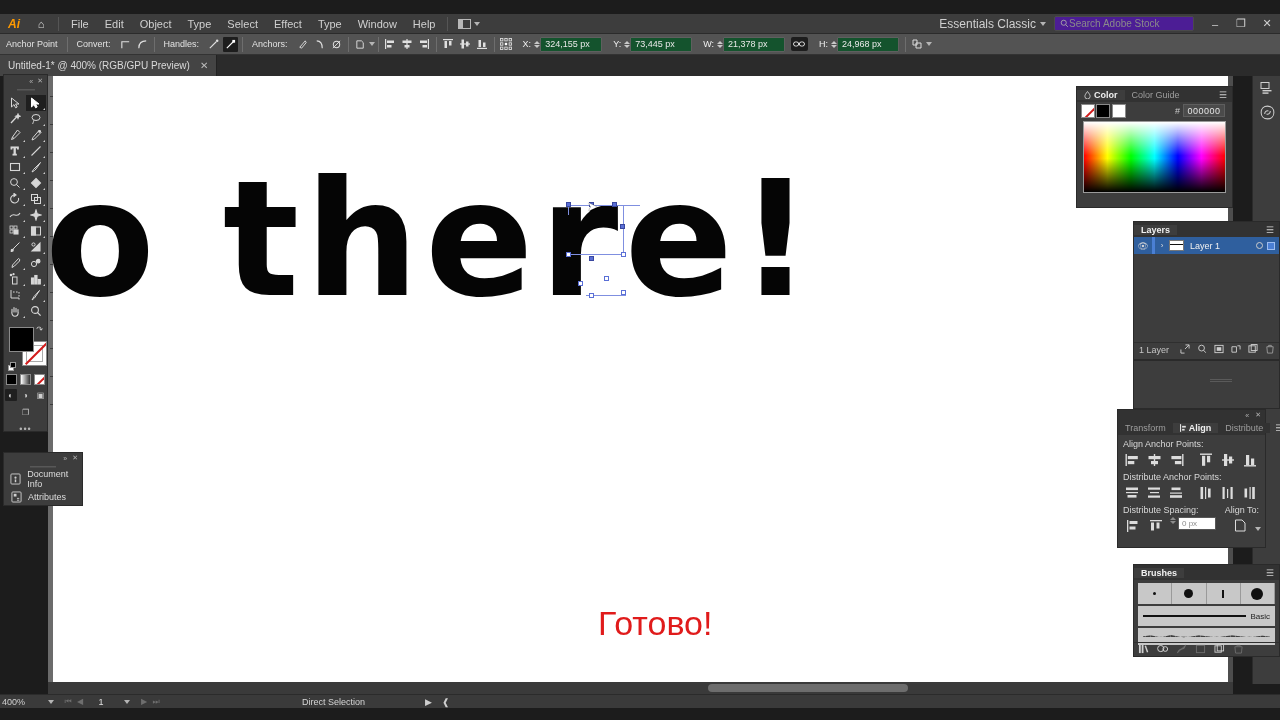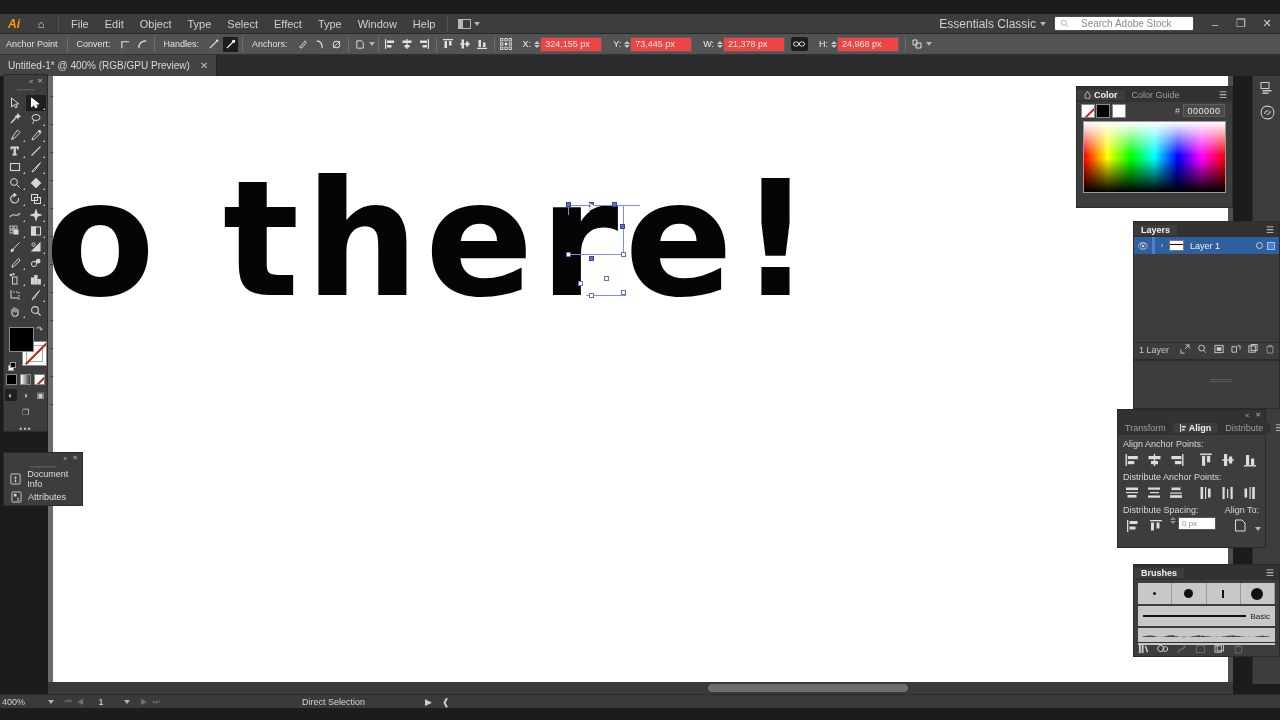--- a/index.html
+++ b/index.html
@@ -30,22 +30,22 @@
   .menu-item {
     padding:3px 8px; color:#d0d0d0; font-size:11px; white-space:nowrap; cursor:default;
   }
   .ws-area { margin-left:auto; display:flex; align-items:center; height:20px; }
   .arrange-btn { display:flex; align-items:center; gap:3px; padding:0 6px; }
   .arrange-ico { width:13px; height:10px; border:1px solid #b8b8b8; display:flex; }
   .arrange-ico i { display:block; width:4px; border-right:1px solid #b8b8b8; background:#b8b8b8; }
   .caret { width:0;height:0;border-left:3px solid transparent;border-right:3px solid transparent;border-top:4px solid #b5b5b5; }
   .ws-name { font-size:12px; color:#d0d0d0; padding:0 4px 0 10px; }
   .search-box {
-    display:flex; align-items:center; gap:12px; width:140px; height:15px;
-    background:#ffffff; border:1px solid #4a4a4a; border-radius:2px;
+    display:flex; align-items:center; gap:0; width:140px; height:15px;
+    background:#4c1d95; border:1px solid #4a4a4a; border-radius:2px;
     margin:0 8px; padding:0 5px;
   }
   .search-box span.ph { font-size:10px; color:#8a8a8a; }
   .winbtns { display:flex; align-items:center; gap:0; }
   .winbtn { width:26px;height:20px;display:flex;align-items:center;justify-content:center;color:#cfcfcf;font-size:11px; }
 
   
   .ctrlbar {
     position:absolute; left:0; top:34px; width:1280px; height:21px;
     background:#535353; display:flex; align-items:center; gap:0;
@@ -54,21 +54,21 @@
   .cb-label { font-size:9px; color:#e2e2e2; padding:0 6px; white-space:nowrap; }
   .cb-lab-bold { font-size:9px; color:#f0f0f0; padding:0 3px 0 8px; white-space:nowrap; }
   .cb-sep { width:1px; height:15px; background:#6e6e6e; margin:0 3px; }
   .cb-btn {
     width:15px; height:15px; display:flex; align-items:center; justify-content:center;
     color:#e0e0e0; margin:0 1px; border-radius:1px;
   }
   .cb-btn.active { background:#1d1d1d; }
   .cb-field {
     display:flex; align-items:center; gap:3px; height:15px;
-    background:#ef4444; border:1px solid #5f5f5f; border-radius:1px;
+    background:#14532d; border:1px solid #5f5f5f; border-radius:1px;
     padding:0 4px; min-width:62px; margin-right:3px;
   }
   .cb-field span { font-size:9px; color:#e8e8e8; }
   .spin { display:flex; flex-direction:column; gap:1px; }
   .spin i { width:0;height:0;border-left:3px solid transparent;border-right:3px solid transparent; }
   .spin i.up { border-bottom:3px solid #c8c8c8; }
   .spin i.dn { border-top:3px solid #c8c8c8; }
   .link-btn {
     width:17px;height:14px;background:#1d1d1d;border-radius:2px;
     display:flex;align-items:center;justify-content:center;color:#ddd;font-size:8px;margin:0 3px;
@@ -769,20 +769,21 @@
         <i style="top:160px"></i>
         <i style="top:188px"></i>
         <i style="top:216px"></i>
       <i style="top:244px"></i>
         <i style="top:272px"></i>
         <i style="top:300px"></i>
         <i style="top:328px"></i>
     </div>
     <div class="artboard">
       <div class="bigtext">o there!</div>
+      <div class="donetext">Готово!</div>
 
       <div class="sel-overlay">
 
         <div class="hline" style="left:515px; top:129px; width:72px;"></div>
         <div class="vline" style="left:570px; top:129px; height:52px;"></div>
         <div class="vline" style="left:515px; top:129px; height:10px;"></div>
         <div class="hline" style="left:517px; top:178px; width:54px;"></div>
         <div class="hline" style="left:533px; top:219px; width:40px;"></div>
 
         <div class="anchor fill" style="left:513px; top:126px;"></div>

